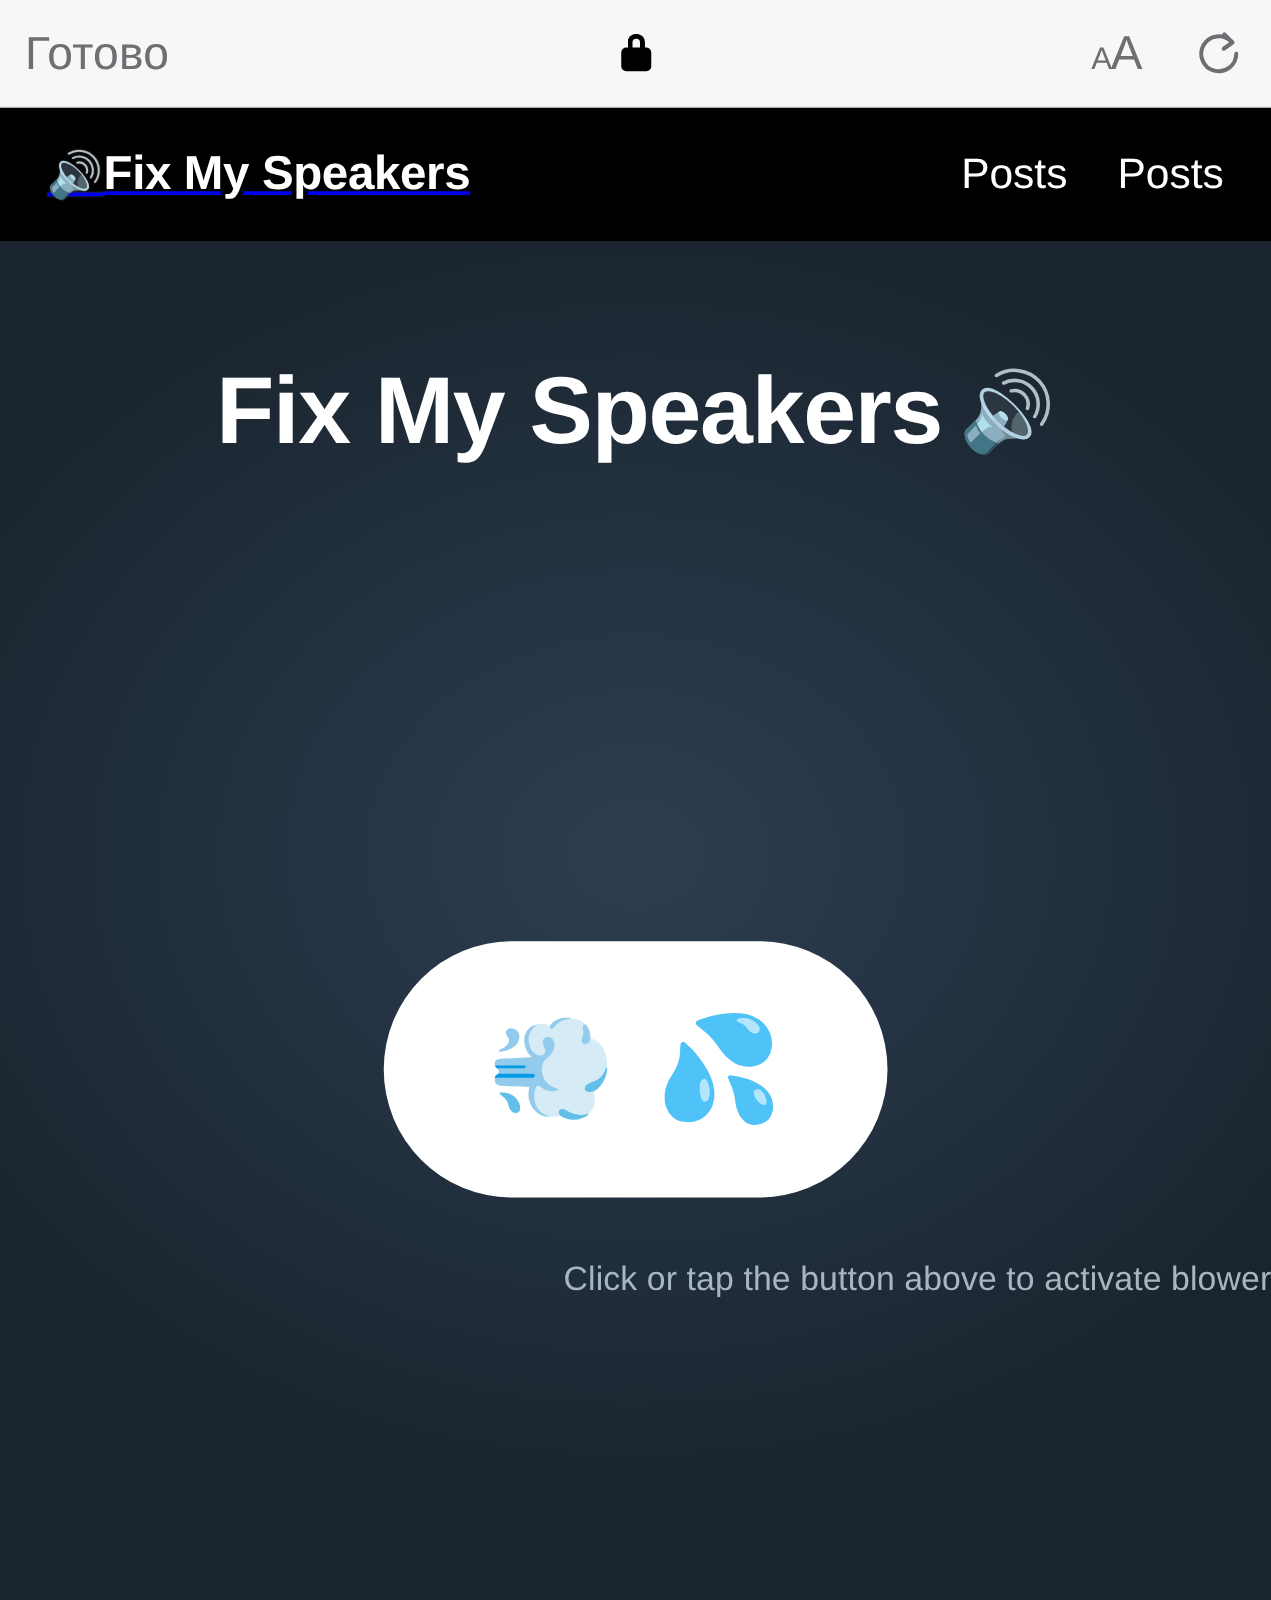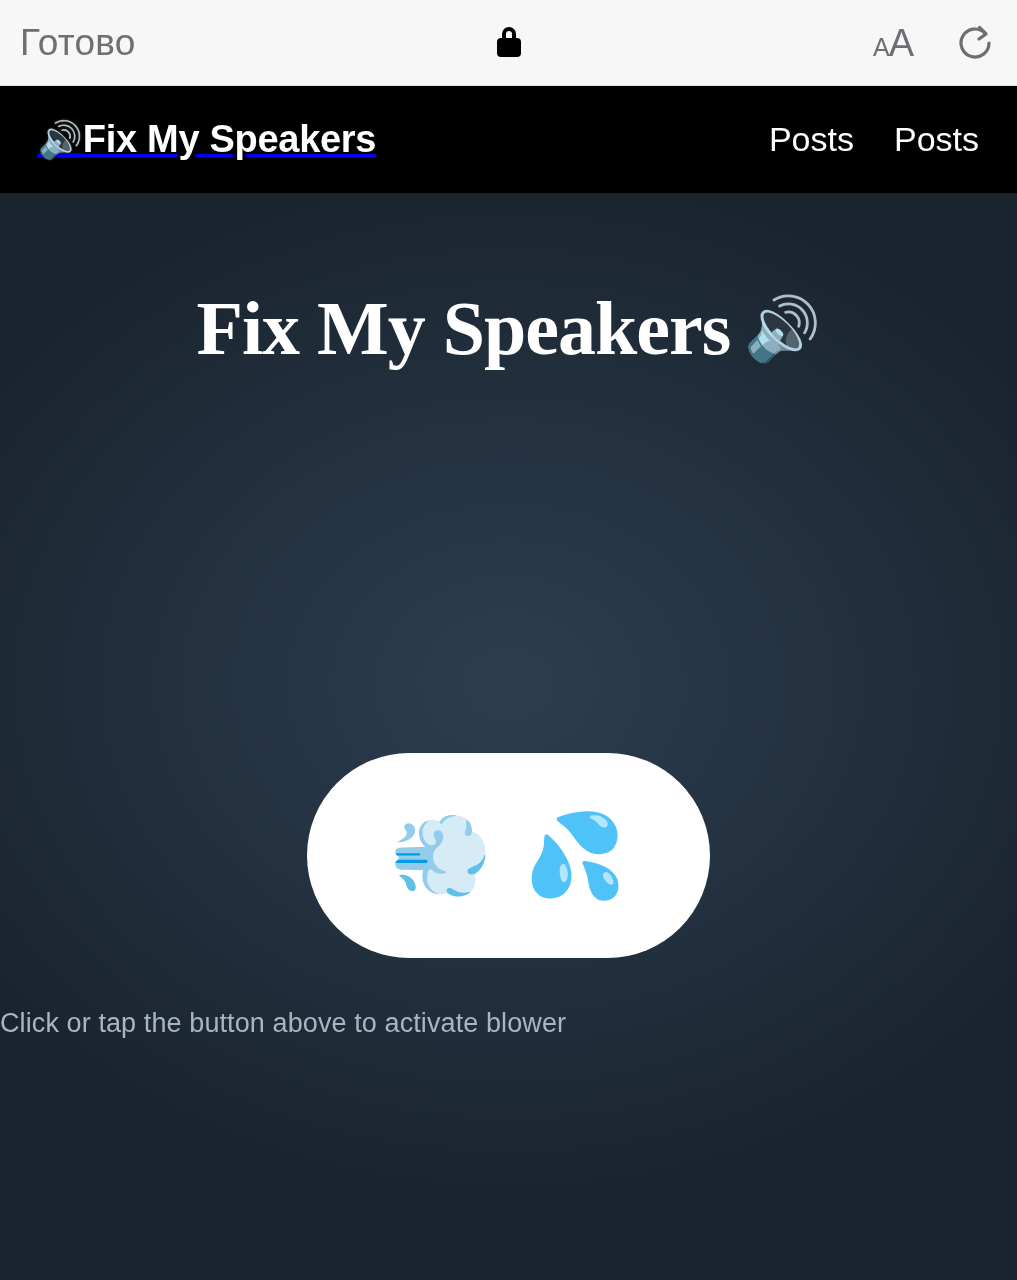--- a/index.html
+++ b/index.html
@@ -152,21 +152,20 @@
 
   .hero-title {
     margin-top: 96px;
     font-size: 76px;
     font-weight: 700;
     color: #ffffff;
     letter-spacing: -1px;
     line-height: 1.05;
     text-align: center;
     white-space: nowrap;
-    font-family: Liberation Serif, serif;
   }
   .hero-title .title-emoji {
     font-size: 62px;
     margin-left: 14px;
     vertical-align: 4px;
   }
 
   .hero-sub {
     margin-top: 40px;
     width: 890px;
@@ -197,21 +196,21 @@
   }
   .blower-button .btn-emoji {
     font-size: 82px;
     line-height: 1;
   }
 
   .hint-text {
     position: absolute;
     top: 815px;
     left: 0; right: 0;
-    text-align: left;
+    text-align: right;
     font-size: 27px;
     color: #a8b6c2;
     letter-spacing: 0.1px;
   }
 </style>
 </head>
 <body>
 
 <div class="browser-bar">
 

